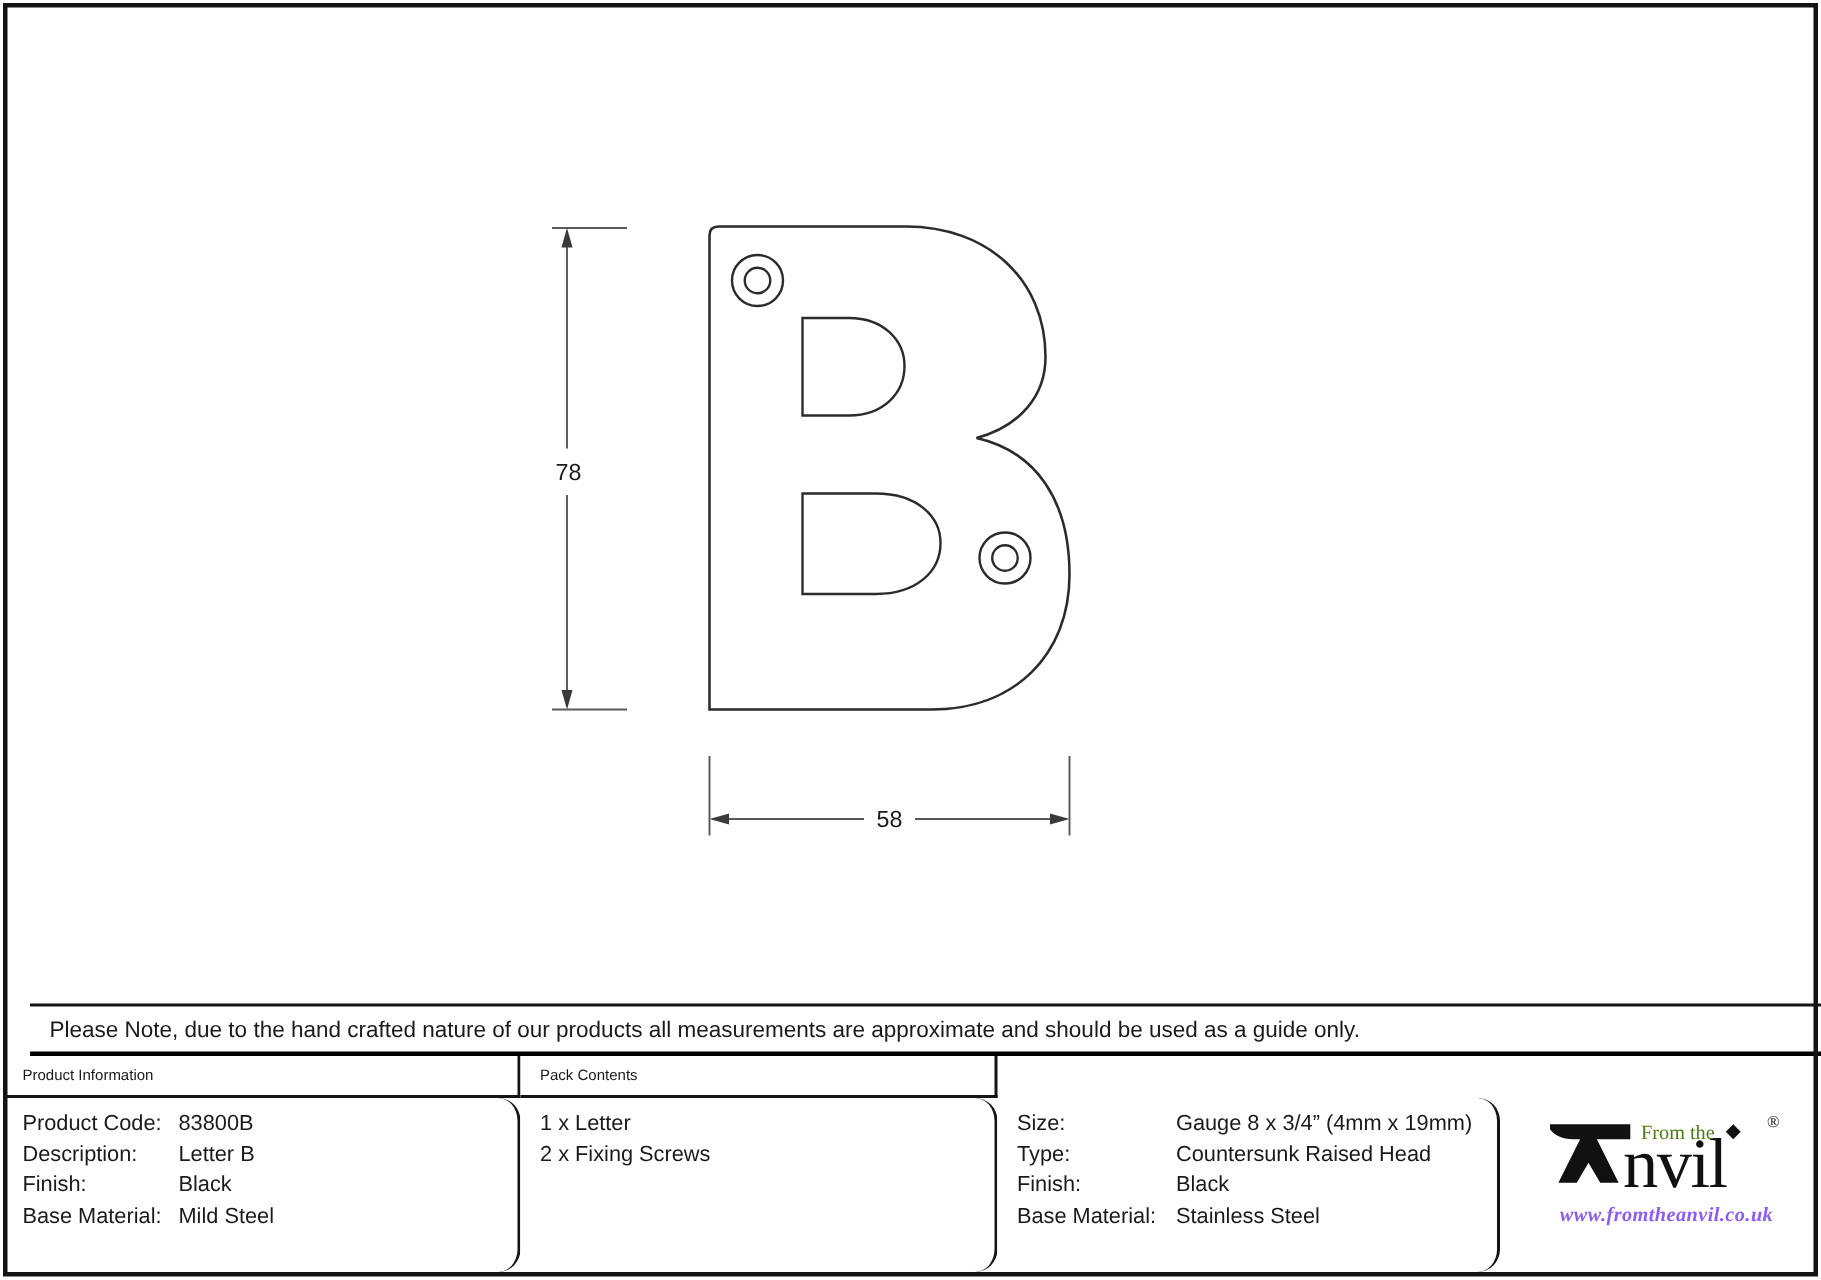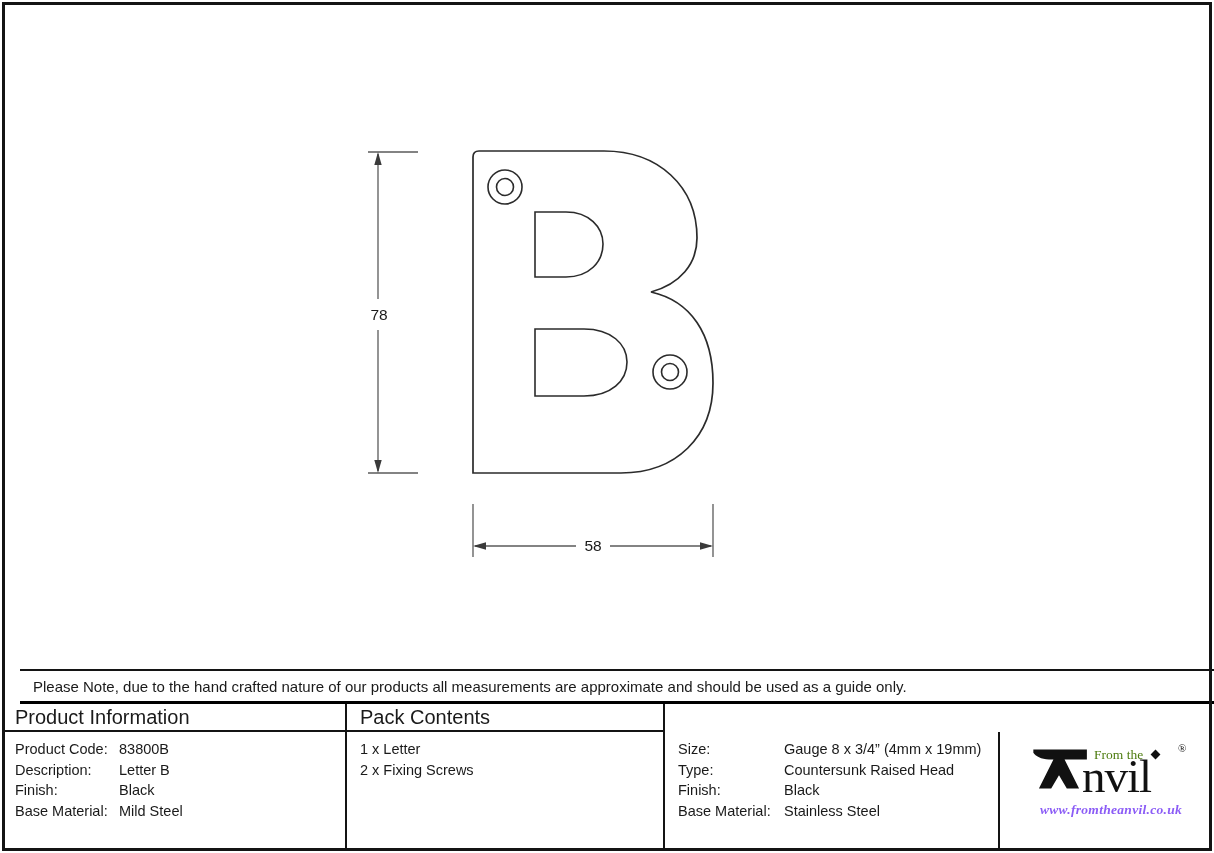--- a/index.html
+++ b/index.html
@@ -43,28 +43,29 @@
     position: absolute;
     background: #ffffff;
   }
   .th {
     top: 704px; height: 28px;
     border-right: 2px solid #141414;
     border-bottom: 2px solid #141414;
     display: flex;
     align-items: center;
     padding-left: 13px;
-    font-size: 20px;
+    font-size: 10px;
   }
   .td {
     top: 732px; height: 116px;
     border-right: 2px solid #141414;
     padding: 7px 0 4px 13px;
     font-size: 14.5px;
     line-height: 20.5px;
+    border-radius: 15px;
   }
   .kv { display: flex; }
   .kv .k { flex: 0 0 104px; }
   .list-line { display: block; }
 
   .logo-cell {
     position: absolute;
     left: 1000px; top: 704px;
     width: 211px; height: 184px;
   }

